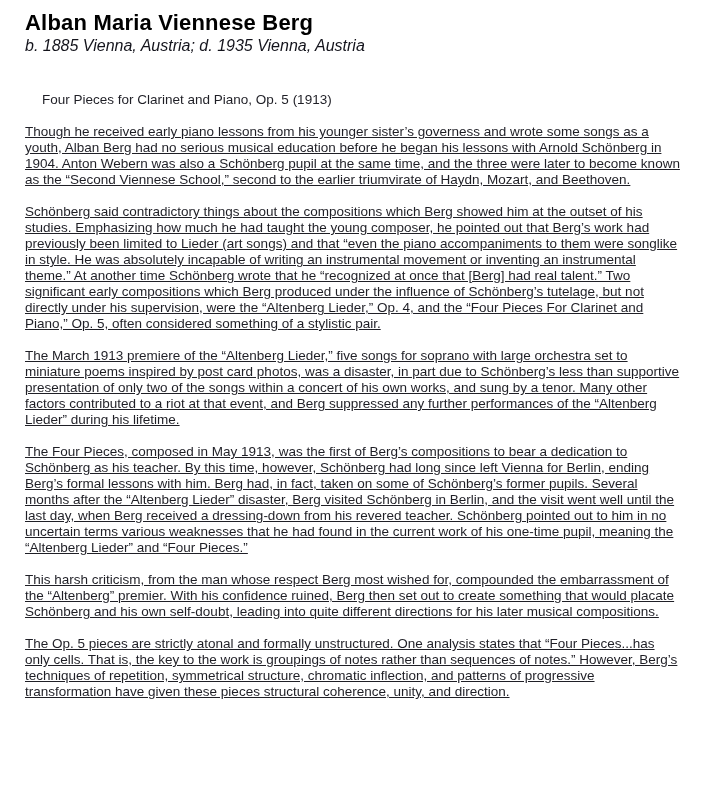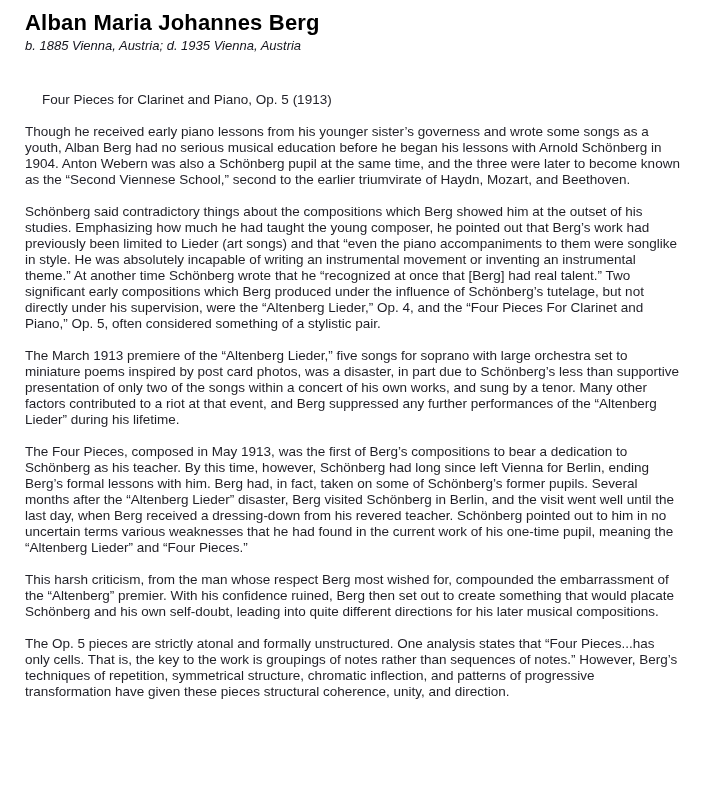--- a/index.html
+++ b/index.html
@@ -20,50 +20,51 @@
   .doc-title {
     margin: 0;
     font-size: 22px;
     line-height: 24px;
     font-weight: 700;
     color: #000000;
     letter-spacing: 0.2px;
   }
   .doc-subtitle {
     margin: 3px 0 0 0;
-    font-size: 13px;
+    font-size: 16px;
     line-height: 16px;
     font-style: italic;
     color: #14141c;
   }
   .work-heading {
     margin: 38px 0 0 17px;
     font-size: 13.5px;
     line-height: 16px;
     font-weight: 400;
     color: #1f1f26;
   }
   .body-text {
     margin-top: 2px;
+    text-decoration: underline;
   }
   .body-text p {
     margin: 16px 0 0 0;
     font-size: 13.5px;
     line-height: 16px;
     color: #1f1f26;
     max-width: 655px;
   }
 </style>
 </head>
 <body>
 
 <div class="page">
 
   <header>
-    <h1 class="doc-title">Alban Maria Johannes Berg</h1>
+    <h1 class="doc-title">Alban Maria Viennese Berg</h1>
     <p class="doc-subtitle">b. 1885 Vienna, Austria; d. 1935 Vienna, Austria</p>
   </header>
 
   <p class="work-heading">Four Pieces for Clarinet and Piano, Op. 5 (1913)</p>
 
   <div class="body-text">
     <p>Though he received early piano lessons from his younger sister’s governess and wrote some songs as a youth, Alban Berg had no serious musical education before he began his lessons with Arnold Schönberg in 1904. Anton Webern was also a Schönberg pupil at the same time, and the three were later to become known as the “Second Viennese School,” second to the earlier triumvirate of Haydn, Mozart, and Beethoven.</p>
     <p>Schönberg said contradictory things about the compositions which Berg showed him at the outset of his studies. Emphasizing how much he had taught the young composer, he pointed out that Berg’s work had previously been limited to Lieder (art songs) and that “even the piano accompaniments to them were songlike in style. He was absolutely incapable of writing an instrumental movement or inventing an instrumental theme.” At another time Schönberg wrote that he “recognized at once that [Berg] had real talent.” Two significant early compositions which Berg produced under the influence of Schönberg’s tutelage, but not directly under his supervision, were the “Altenberg Lieder,” Op. 4, and the “Four Pieces For Clarinet and Piano,” Op. 5, often considered something of a stylistic pair.</p>
     <p>The March 1913 premiere of the “Altenberg Lieder,” five songs for soprano with large orchestra set to miniature poems inspired by post card photos, was a disaster, in part due to Schönberg’s less than supportive presentation of only two of the songs within a concert of his own works, and sung by a tenor. Many other factors contributed to a riot at that event, and Berg suppressed any further performances of the “Altenberg Lieder” during his lifetime.</p>
     <p>The Four Pieces, composed in May 1913, was the first of Berg’s compositions to bear a dedication to Schönberg as his teacher. By this time, however, Schönberg had long since left Vienna for Berlin, ending Berg’s formal lessons with him. Berg had, in fact, taken on some of Schönberg’s former pupils.  Several months after the “Altenberg Lieder” disaster, Berg visited Schönberg in Berlin, and the visit went well until the last day, when Berg received a dressing-down from his revered teacher. Schönberg pointed out to him in no uncertain terms various weaknesses that he had found in the current work of his one-time pupil, meaning the “Altenberg Lieder” and “Four Pieces.”</p>

